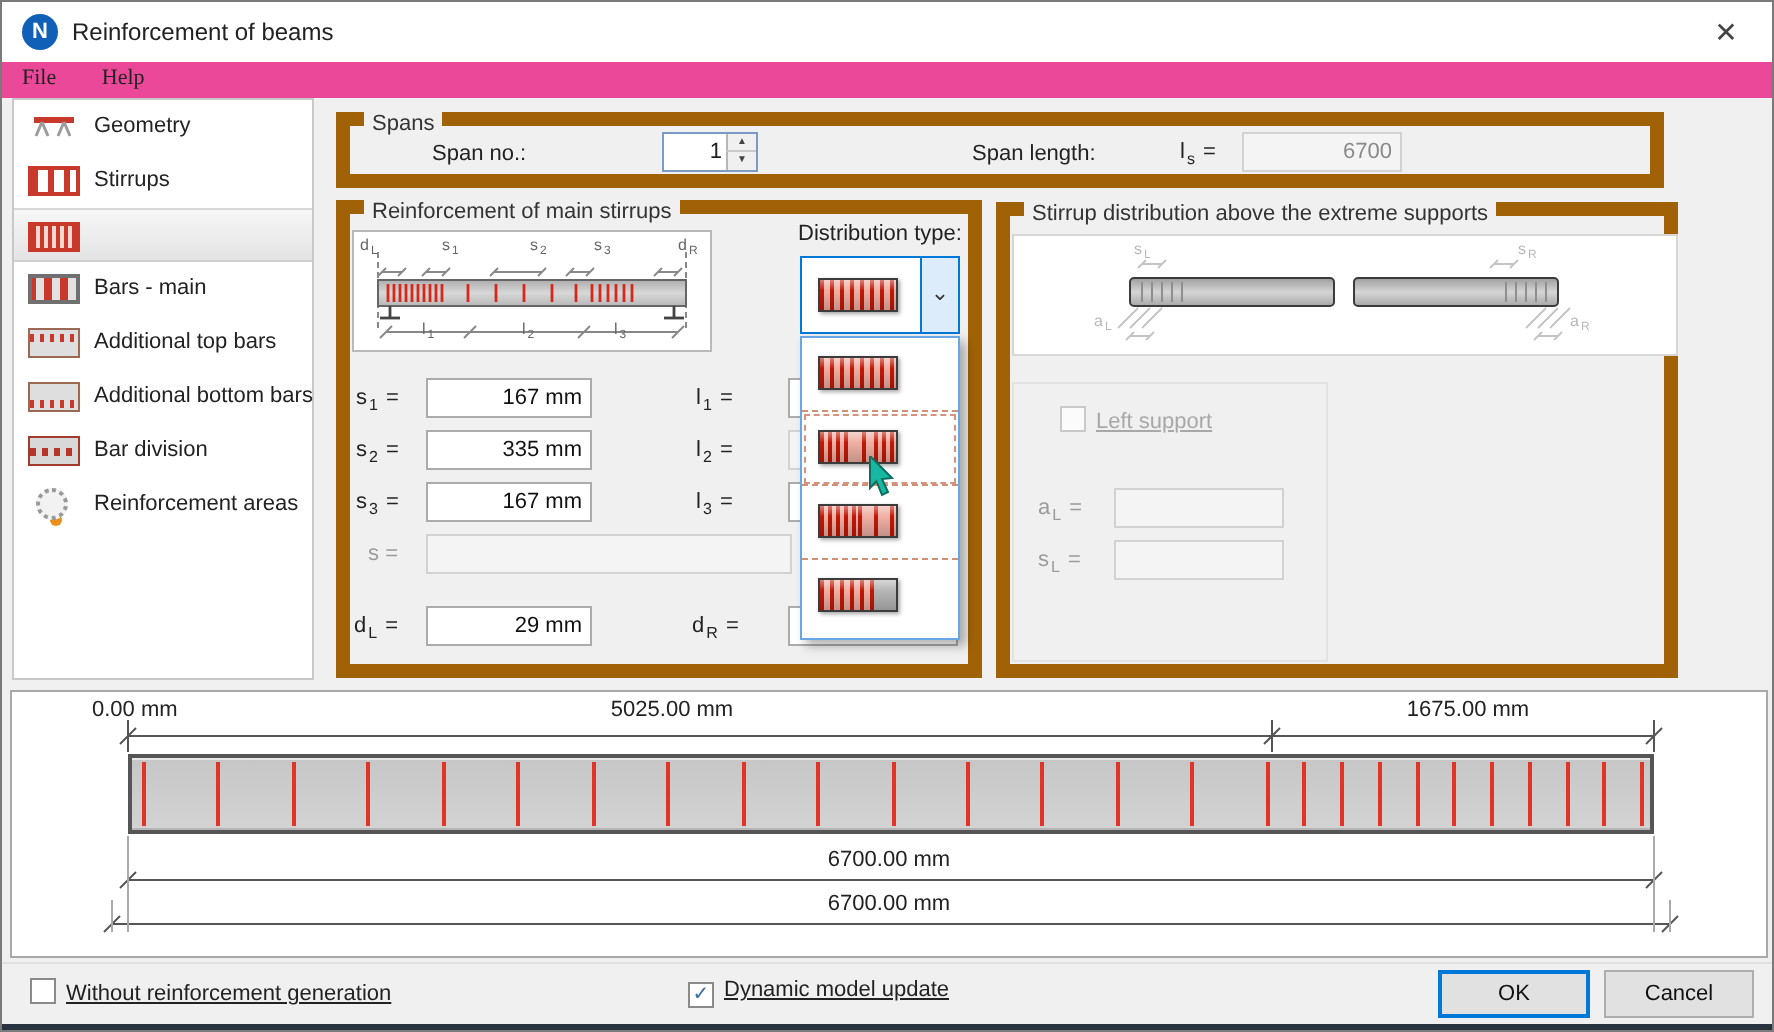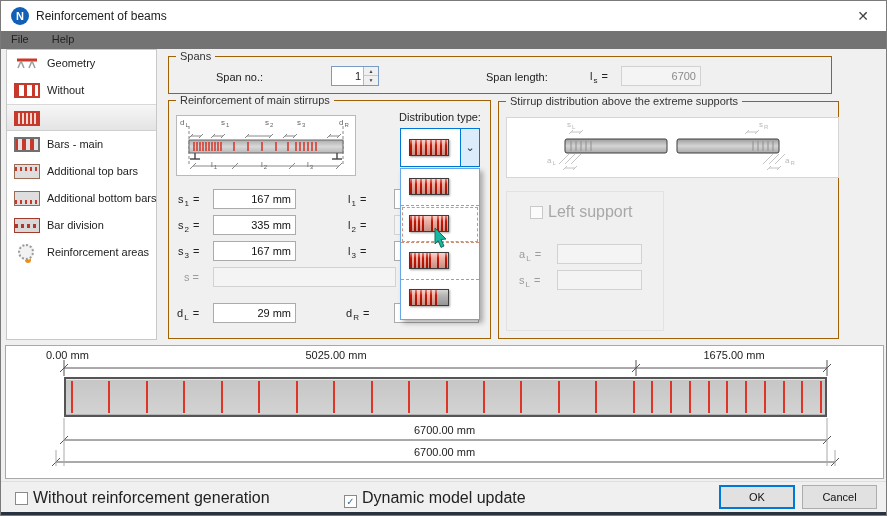--- a/index.html
+++ b/index.html
@@ -9,31 +9,31 @@
     border:1px solid #7a7a7a; overflow:hidden; font-size:11px; color:#1e1e1e;
   }
   
   #titlebar { position:absolute; left:0; top:0; width:100%; height:30px; background:#ffffff; }
   #app-icon { position:absolute; left:10px; top:6px; width:18px; height:18px; border-radius:50%;
     background:#1060b8; color:#fff; font-size:11px; font-weight:bold; text-align:center; line-height:18px; }
   #title-text { position:absolute; left:35px; top:8px; font-size:12px; color:#222; }
   #close-btn { position:absolute; right:12px; top:5px; width:22px; height:20px; text-align:center;
     line-height:20px; font-size:14px; color:#444; cursor:default; }
   
-  #menubar { position:absolute; left:0; top:30px; width:100%; height:18px; background:#737373; }
+  #menubar { position:absolute; left:0; top:30px; width:100%; height:18px; background:#ec4899;font-family:Liberation Serif, serif; }
   .menu-item { display:inline-block; padding:2px 10px; font-size:11px; color:#222; }
   
   #sidebar { position:absolute; left:5px; top:48px; width:151px; height:291px; background:#fff;
     border:1px solid #c8c8c8; }
   .sb-item { position:relative; height:27px; line-height:27px; }
   .sb-item.selected { background:linear-gradient(#f6f6f6,#e4e4e4); border-top:1px solid #d8d8d8; border-bottom:1px solid #cfcfcf; }
   .sb-icon { position:absolute; left:7px; top:6px; width:26px; height:15px; }
   .sb-label { position:absolute; left:40px; top:0; font-size:11px; color:#222; white-space:nowrap; }
   
-  .groupbox { position:absolute; border:1px solid #a16207; }
+  .groupbox { position:absolute; border:7px solid #a16207; }
   .grouplabel { position:absolute; top:-7px; left:7px; background:#f0f0f0; padding:0 4px; font-size:11px; color:#333; white-space:nowrap; }
   
   .fbox { position:absolute; height:20px; background:#fff; border:1px solid #ababab;
     font-size:11px; text-align:right; padding:3px 4px 0 0; color:#111; }
   .fbox.disabled { background:#f4f4f4; border-color:#d2d2d2; color:#8a8a8a; }
   .flabel { position:absolute; font-size:11px; color:#222; white-space:nowrap; }
   .flabel.dim { color:#9b9b9b; }
   .sb2 { font-size:8px; position:relative; top:3px; margin:0 1px; }
   
   #span-spinner { position:absolute; left:330px; top:65px; width:48px; height:20px; background:#fff;
@@ -76,21 +76,21 @@
   #dropdown { position:absolute; left:399px; top:167px; width:80px; height:152px; background:#fff;
     border:1px solid #66a7e8; box-shadow:3px 3px 5px rgba(0,0,0,.3); z-index:50; }
   .dd-item { position:relative; height:37px; border-bottom:1px dashed #cf9076; }
   .dd-item:last-child { border-bottom:none; }
   .dd-item .stirrup-icon { position:absolute; left:8px; top:9px; }
   .dd-item.focused { outline:1px dashed #d4937e; outline-offset:-2px; }
   
   .checkbox { display:inline-block; width:13px; height:13px; background:#fff; border:1px solid #8a8a8a;
     vertical-align:-2px; text-align:center; line-height:12px; font-size:10px; color:#3a6ea5; }
   .checkbox.dim { border-color:#c9c9c9; background:#fbfbfb; }
-  .cb-label { font-size:16px; color:#222; margin-left:5px; }
+  .cb-label { font-size:11px; color:#222; margin-left:5px;text-decoration:underline; }
   .cb-label.dim { color:#a8a8a8; }
   
   .support-panel { position:absolute; border:1px solid #e2e2e2; background:#f0f0f0; }
   
   #preview { position:absolute; left:4px; top:344px; width:879px; height:134px; background:#fff;
     border:1px solid #a9a9a9; }
   .dim-label { position:absolute; font-size:11px; color:#222; white-space:nowrap; }
   #beam { position:absolute; left:58px; top:31px; width:763px; height:40px;
     background:linear-gradient(#c6c6c6,#d3d3d3); border:2px solid #555;
     box-shadow:inset 0 1px 0 #e8e8e8, inset 0 -1px 0 #b5b5b5; }
@@ -124,21 +124,21 @@
   <div id="sidebar">
     <div class="sb-item">
       <svg class="sb-icon" viewBox="0 0 26 15">
         <path d="M3 4 L23 4" stroke="#c8392b" stroke-width="3"></path>
         <path d="M7 5 L4 12 M7 5 L10 12 M18 5 L15 12 M18 5 L21 12" stroke="#9c9c9c" stroke-width="1.5" fill="none"></path>
       </svg>
       <span class="sb-label">Geometry</span>
     </div>
     <div class="sb-item">
       <span class="sb-icon" style="border:2px solid #c8392b; background:repeating-linear-gradient(90deg,#c8392b 0 3px,#fff 3px 8px);"></span>
-      <span class="sb-label">Without</span>
+      <span class="sb-label">Stirrups</span>
     </div>
     <div class="sb-item selected">
       <span class="sb-icon" style="border:2px solid #c8392b; background:repeating-linear-gradient(90deg,#c8392b 0 2px,#f6d8d1 2px 4px);"></span>
     </div>
     <div class="sb-item">
       <span class="sb-icon" style="border:2px solid #707070; background:#e2e2e2 repeating-linear-gradient(90deg,#c8392b 0 2px,transparent 2px 6px); background-size:8px 100%; background-repeat:repeat-x;"></span>
       <span class="sb-label">Bars - main</span>
     </div>
     <div class="sb-item">
       <span class="sb-icon" style="border:1px solid #9a6a55; background:#dedede; box-shadow:inset 0 3px 0 0 rgba(200,57,43,.0); background-image:repeating-linear-gradient(90deg,#c8392b 0 2px,#dedede 2px 5px); background-size:100% 4px; background-repeat:no-repeat; background-position:0 2px;"></span>

